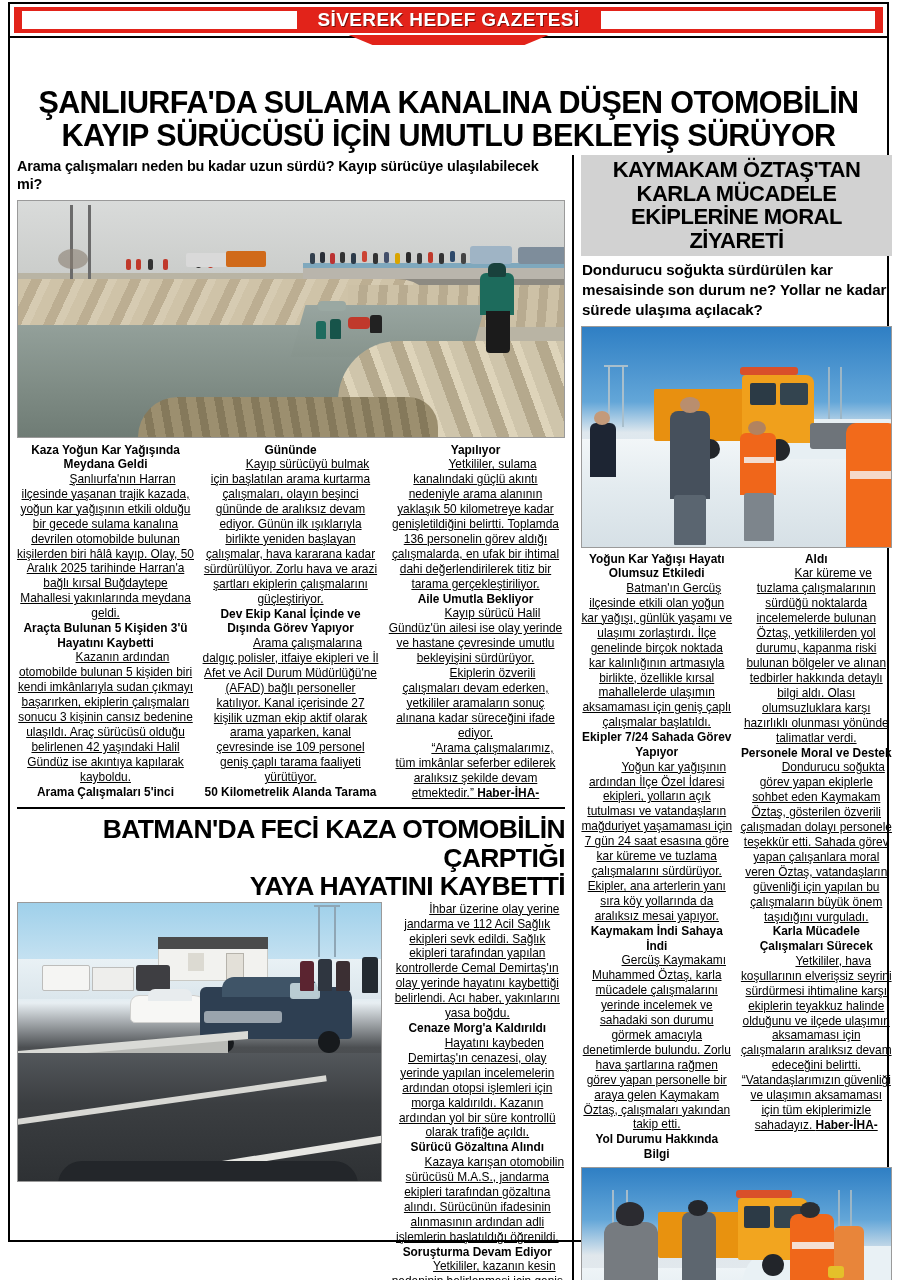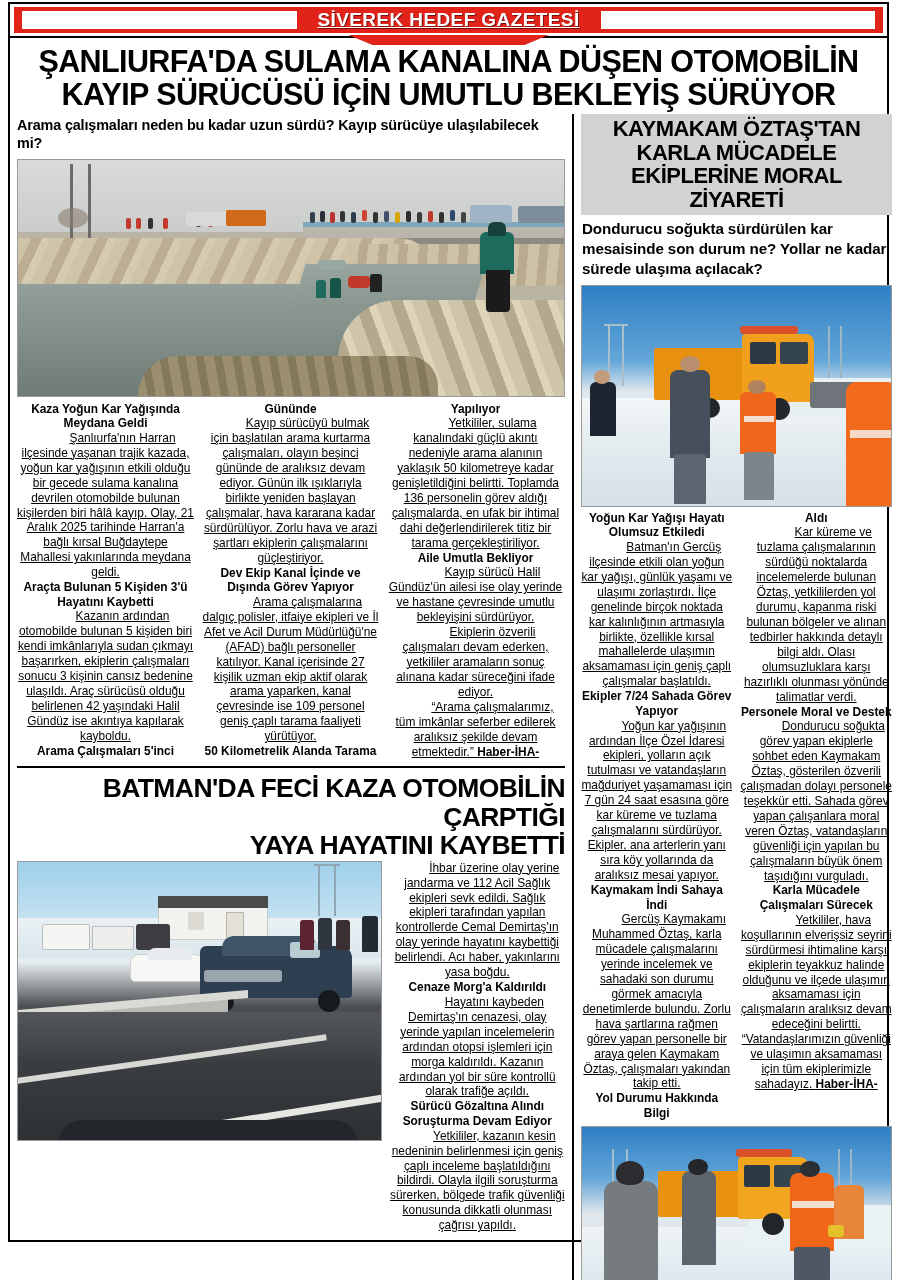--- a/index.html
+++ b/index.html
@@ -46,21 +46,20 @@
   }
   .banner-red::after {
     content: ""; position: absolute; right: 8px; top: 4px; bottom: 4px;
     width: calc(50% - 160px); background: #fff;
   }
   .banner-title {
     position: relative; z-index: 3; color: #fff;
     font-size: 19px; font-weight: 700; letter-spacing: 0.4px;
     text-shadow: 1px 1px 0 #7a0f0a;
     padding: 0 10px;
-    text-decoration: underline;
   }
   .banner-tail {
     position: absolute; left: 50%; transform: translateX(-50%);
     bottom: -9px; width: 200px; height: 10px; background: #e2231a;
     clip-path: polygon(0 0, 100% 0, 88% 100%, 12% 100%);
     z-index: 2;
   }
 
   
   .frame {
@@ -70,20 +69,21 @@
     display: flex; flex-direction: column;
   }
 
   
   .lead-head {
     text-align: center; font-weight: 700;
     font-size: 30.5px; line-height: 1.07;
     letter-spacing: -0.6px;
     font-family: "Liberation Sans", sans-serif;
     padding: 1px 2px 4px 2px;
+    margin-top: 41px;
   }
   .lead-head .l2 { display: block; }
 
   .deck {
     font-size: 14.4px; font-weight: 700; line-height: 1.26;
     letter-spacing: -0.15px; padding: 2px 0 6px 0;
   }
 
   
   .photo { position: relative; overflow: hidden; border: 1px solid #9a9a9a; }
@@ -235,21 +235,21 @@
           <div class="rocks" style="left:120px;top:196px;width:300px;height:42px;background:repeating-linear-gradient(80deg,#9c8f6f 0 10px,#85795b 10px 18px);border-radius:40px 30px 0 0;"></div>
 
           <div class="person" style="left:462px;top:72px;width:34px;height:42px;background:#1d6b5c;border-radius:6px 6px 0 0;"></div>
           <div class="person" style="left:468px;top:110px;width:24px;height:42px;background:#1b1b1b;border-radius:0 0 4px 4px;"></div>
           <div class="person" style="left:470px;top:62px;width:18px;height:14px;background:#19413c;border-radius:6px 6px 2px 2px;"></div>
         </div>
 
         <div class="bodycols c3">
           <div class="col">
             <div class="sub">Kaza Yoğun Kar Yağışında Meydana Geldi</div>
-            <div class="par">Şanlıurfa'nın Harran ilçesinde yaşanan trajik kazada, yoğun kar yağışının etkili olduğu bir gecede sulama kanalına devrilen otomobilde bulunan kişilerden biri hâlâ kayıp. Olay, 21 Aralık 2025 tarihinde Harran'a bağlı kırsal Buğdaytepe Mahallesi yakınlarında meydana geldi.</div>
+            <div class="par">Şanlıurfa'nın Harran ilçesinde yaşanan trajik kazada, yoğun kar yağışının etkili olduğu bir gecede sulama kanalına devrilen otomobilde bulunan kişilerden biri hâlâ kayıp. Olay, 50 Aralık 2025 tarihinde Harran'a bağlı kırsal Buğdaytepe Mahallesi yakınlarında meydana geldi.</div>
             <div class="sub">Araçta Bulunan 5 Kişiden 3'ü Hayatını Kaybetti</div>
             <div class="par">Kazanın ardından otomobilde bulunan 5 kişiden biri kendi imkânlarıyla sudan çıkmayı başarırken, ekiplerin çalışmaları sonucu 3 kişinin cansız bedenine ulaşıldı. Araç sürücüsü olduğu belirlenen 42 yaşındaki Halil Gündüz ise akıntıya kapılarak kayboldu.</div>
             <div class="sub">Arama Çalışmaları 5'inci</div>
           </div>
           <div class="col">
             <div class="sub">Gününde</div>
             <div class="par">Kayıp sürücüyü bulmak için başlatılan arama kurtarma çalışmaları, olayın beşinci gününde de aralıksız devam ediyor. Günün ilk ışıklarıyla birlikte yeniden başlayan çalışmalar, hava kararana kadar sürdürülüyor. Zorlu hava ve arazi şartları ekiplerin çalışmalarını güçleştiriyor.</div>
             <div class="sub">Dev Ekip Kanal İçinde ve Dışında Görev Yapıyor</div>
             <div class="par">Arama çalışmalarına dalgıç polisler, itfaiye ekipleri ve İl Afet ve Acil Durum Müdürlüğü'ne (AFAD) bağlı personeller katılıyor. Kanal içerisinde 27 kişilik uzman ekip aktif olarak arama yaparken, kanal çevresinde ise 109 personel geniş çaplı tarama faaliyeti yürütüyor.</div>
             <div class="sub">50 Kilometrelik Alanda Tarama</div>
@@ -311,20 +311,21 @@
               <div style="position:absolute;left:150px;top:246px;width:260px;height:7px;background:#e6e6e2;transform:rotate(-9deg);"></div>
               <div style="position:absolute;left:40px;top:258px;width:300px;height:24px;background:#23262a;border-radius:40px 40px 0 0;"></div>
             </div>
           </div>
 
           <div class="art2-right col">
             <div class="par">İhbar üzerine olay yerine jandarma ve 112 Acil Sağlık ekipleri sevk edildi. Sağlık ekipleri tarafından yapılan kontrollerde Cemal Demirtaş'ın olay yerinde hayatını kaybettiği belirlendi. Acı haber, yakınlarını yasa boğdu.</div>
             <div class="sub">Cenaze Morg'a Kaldırıldı</div>
             <div class="par">Hayatını kaybeden Demirtaş'ın cenazesi, olay yerinde yapılan incelemelerin ardından otopsi işlemleri için morga kaldırıldı. Kazanın ardından yol bir süre kontrollü olarak trafiğe açıldı.</div>
             <div class="sub">Sürücü Gözaltına Alındı</div>
+            <div class="par">Kazaya karışan otomobilin sürücüsü M.A.S., jandarma ekipleri tarafından gözaltına alındı. Sürücünün ifadesinin alınmasının ardından adli işlemlerin başlatıldığı öğrenildi.</div>
             <div class="sub">Soruşturma Devam Ediyor</div>
             <div class="par">Yetkililer, kazanın kesin nedeninin belirlenmesi için geniş çaplı inceleme başlatıldığını bildirdi. Olayla ilgili soruşturma sürerken, bölgede trafik güvenliği konusunda dikkatli olunması çağrısı yapıldı.</div>
 
           </div>
         </div>
 
       </div>
 
       <div class="split-right">
 

